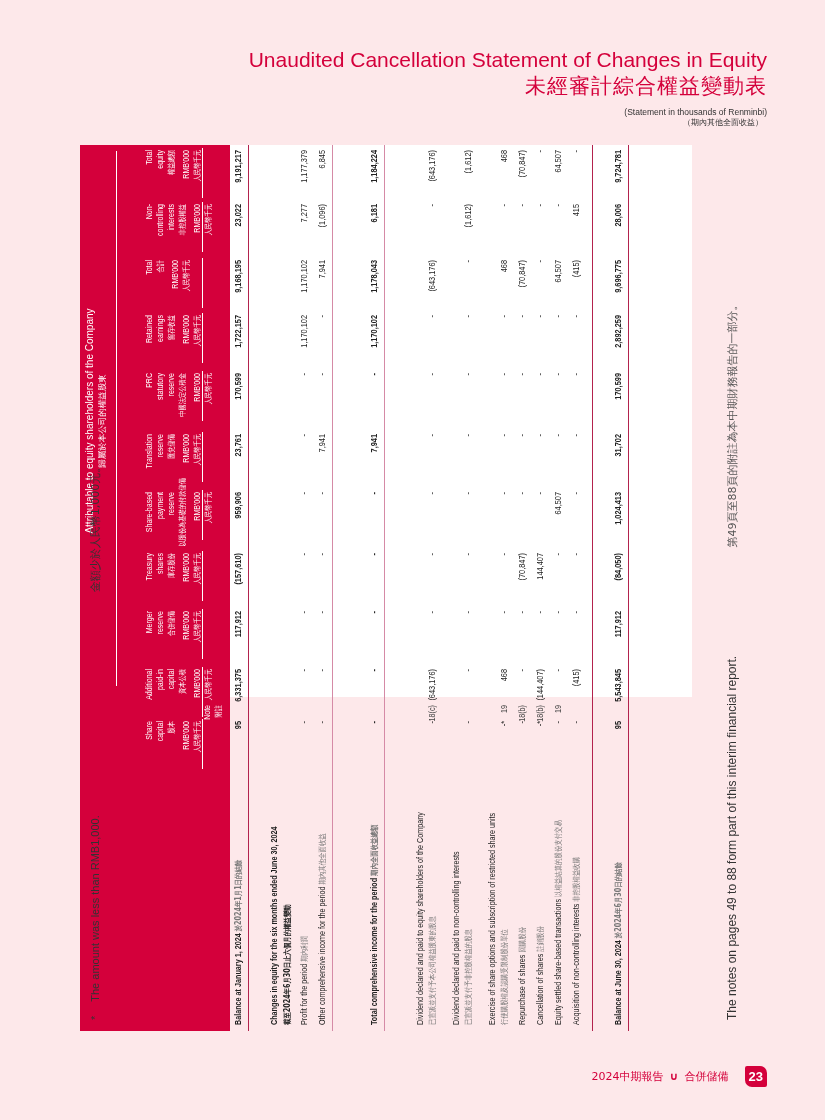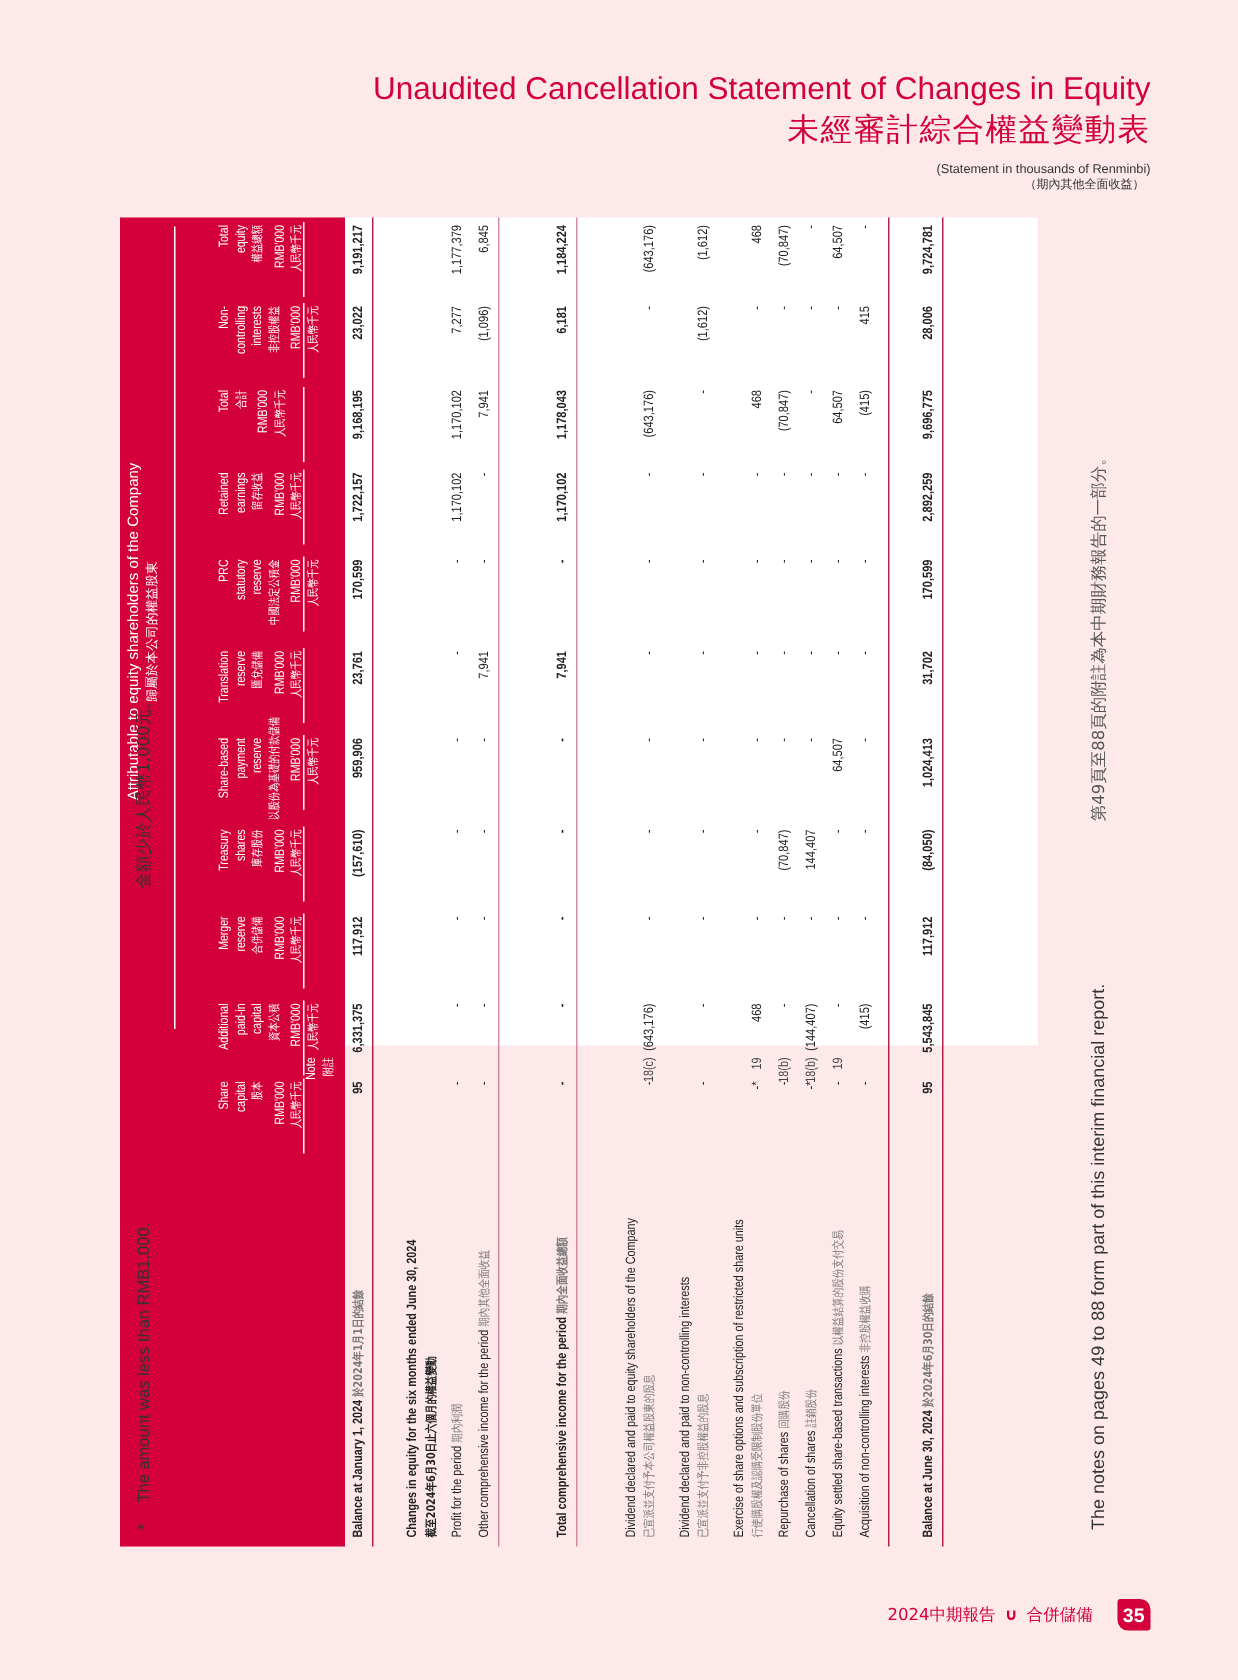--- a/index.html
+++ b/index.html
@@ -362,14 +362,14 @@
 </div>
 <div class="foot1" style="left:725px;top:1020px;transform-origin:0 0;transform:rotate(-90deg);font-size:12px;">
   <span>The notes on pages 49 to 88 form part of this interim financial report.</span>
   <span style="margin-left:105px;font-family:'DejaVu Sans',sans-serif;font-size:11px;color:#555;">第49頁至88頁的附註為本中期財務報告的一部分。</span>
 </div>
 
 <div class="footer">
   <span>2024中期報告</span>
   <span style="font-weight:bold;">∪</span>
   <span>合併儲備</span>
-  <span class="pg">35</span>
+  <span class="pg">23</span>
 </div>
 
 </body></html>

